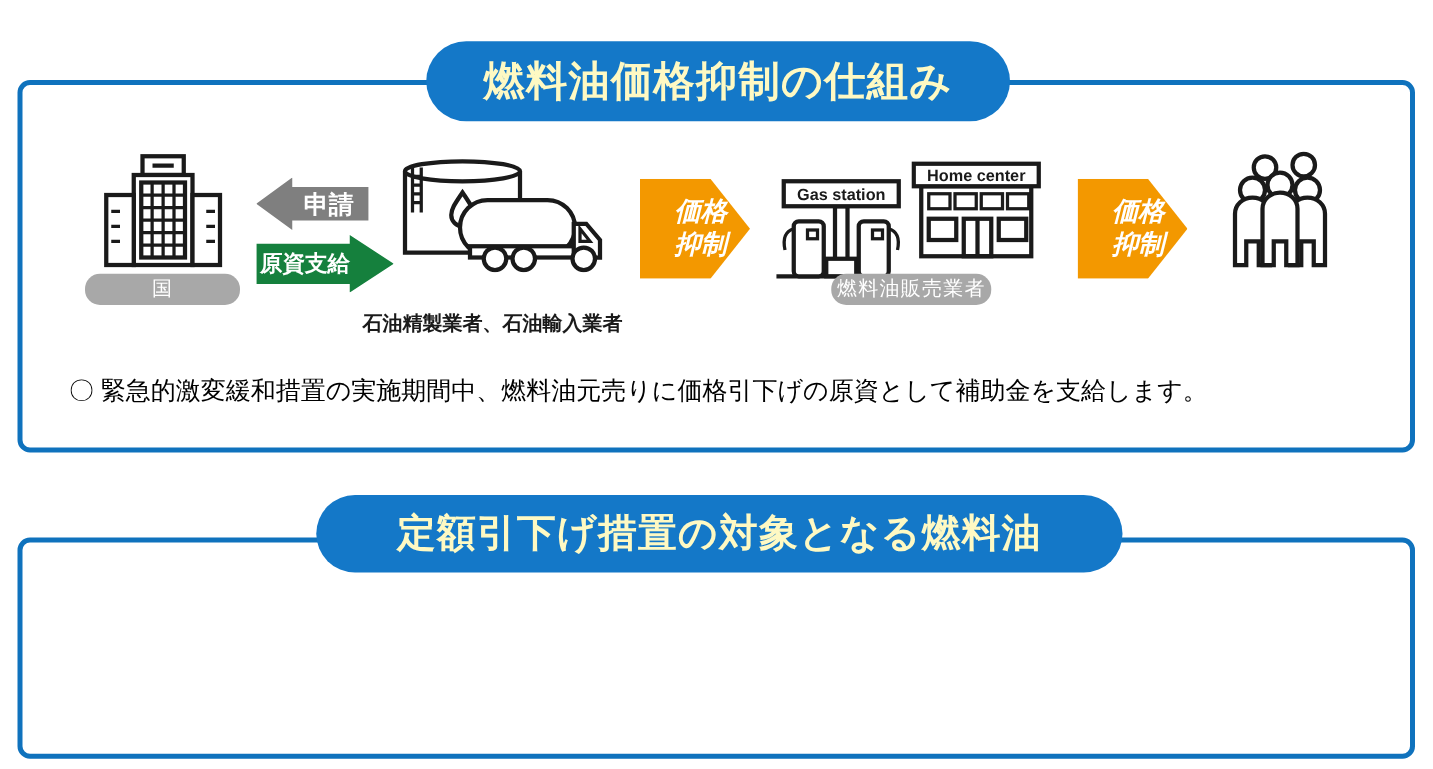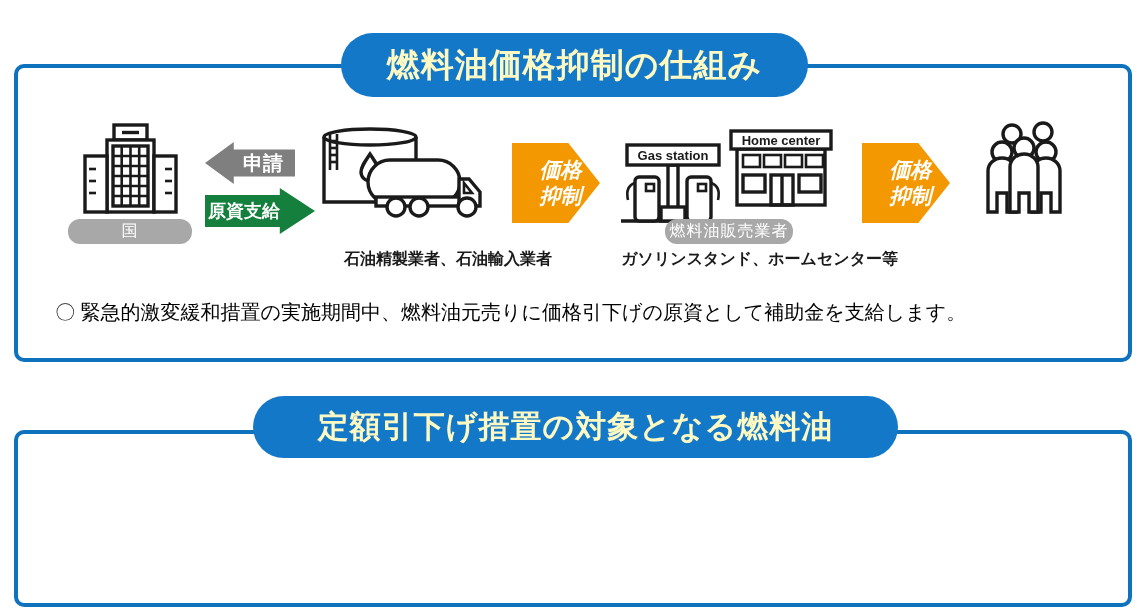--- a/index.html
+++ b/index.html
@@ -18,21 +18,21 @@
   .icon { position:absolute; }
   .icon svg { display:block; }
   .ic { stroke:#1a1a1a; stroke-width:3.4; fill:none; }
   .icf { stroke:#1a1a1a; stroke-width:3.4; fill:#ffffff; }
   .ic-thin { stroke:#1a1a1a; stroke-width:2.6; fill:none; }
   .icon-sign-text { font-family:"Liberation Sans","DejaVu Sans",sans-serif; font-size:13px; font-weight:bold; fill:#1a1a1a; stroke:none; }
 
   .glabel { position:absolute; height:25px; background:#a8a8a8; border-radius:12px; color:#ffffff;
             font-size:16px; display:flex; align-items:center; justify-content:center; letter-spacing:1px; }
 
-  .caption { position:absolute; font-size:16px; font-weight:bold; color:#1a1a1a; text-align:right; }
+  .caption { position:absolute; font-size:16px; font-weight:bold; color:#1a1a1a; text-align:left; }
 
   .arrow { position:absolute; color:#ffffff; font-weight:bold; display:flex; align-items:center; }
   .arrow-apply { left:205px; top:142px; width:90px; height:42px; background:#7f7f7f;
                  clip-path:polygon(0 50%, 32% 0, 32% 18%, 100% 18%, 100% 82%, 32% 82%, 32% 100%);
                  justify-content:center; padding-left:26px; font-size:20px; }
   .arrow-fund { left:205px; top:188px; width:110px; height:46px; background:#15803d;
                 clip-path:polygon(0 15%, 68% 15%, 68% 0, 100% 50%, 68% 100%, 68% 85%, 0 85%);
                 justify-content:center; padding-right:32px; font-size:18px; }
   .arrow-price { width:88px; height:80px; background:#f39800;
                  clip-path:polygon(0 0, 64% 0, 100% 50%, 64% 100%, 0 100%);
@@ -141,21 +141,20 @@
       <rect class="ic-thin" x="77" y="28" width="17" height="12"></rect>
       <rect class="ic" x="14" y="48" width="22" height="17"></rect>
       <rect class="ic" x="42" y="48" width="22" height="30"></rect>
       <line class="ic" x1="53" y1="48" x2="53" y2="78"></line>
       <rect class="ic" x="70" y="48" width="22" height="17"></rect>
     </svg>
   </div>
   <div class="glabel" style="left:665px; top:219px; width:128px;">
     <span>燃料油販売業者</span>
   </div>
-  <div class="caption" style="left:598px; top:249px; width:300px;">ガソリンスタンド、ホームセンター等</div>
 
   <div class="arrow arrow-price arrow-price-2">
     <span>価格</span>
     <span>抑制</span>
   </div>
 
   <div class="icon" style="left:972px; top:121px;">
     <svg width="104" height="94" viewBox="0 0 104 94">
       <circle class="icf" cx="40" cy="13" r="9"></circle>
       <circle class="icf" cx="71" cy="11" r="9"></circle>

